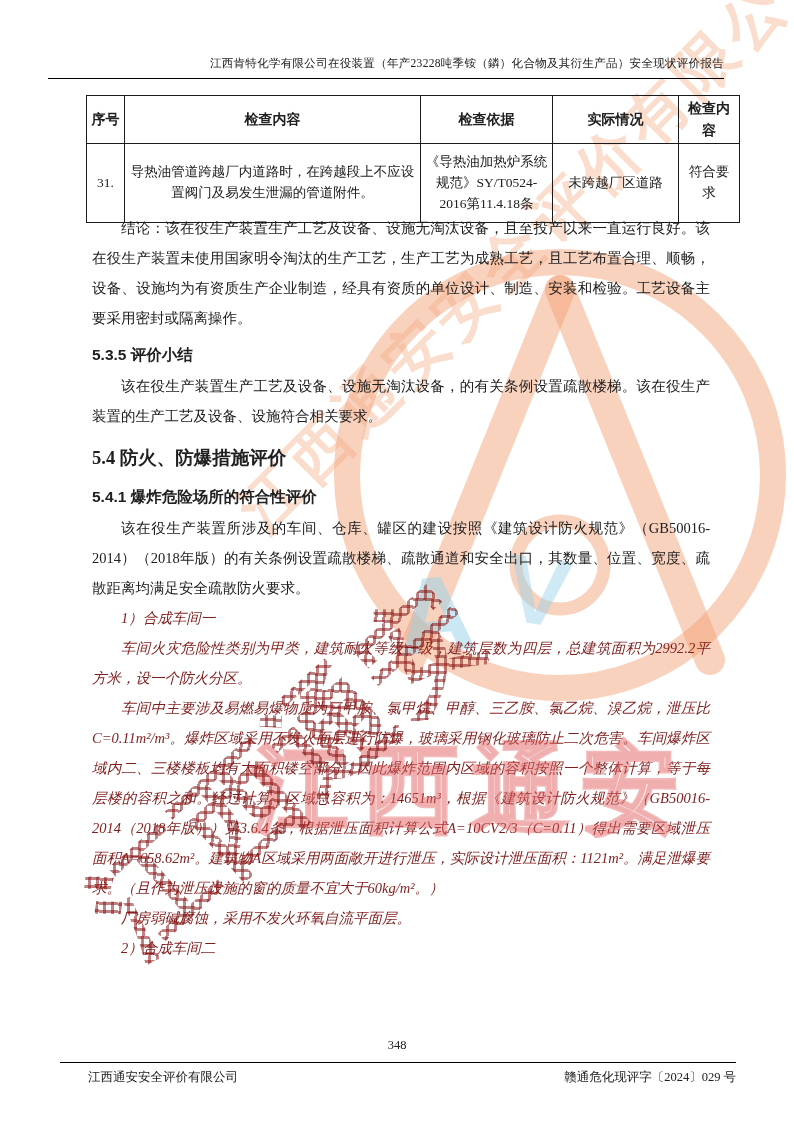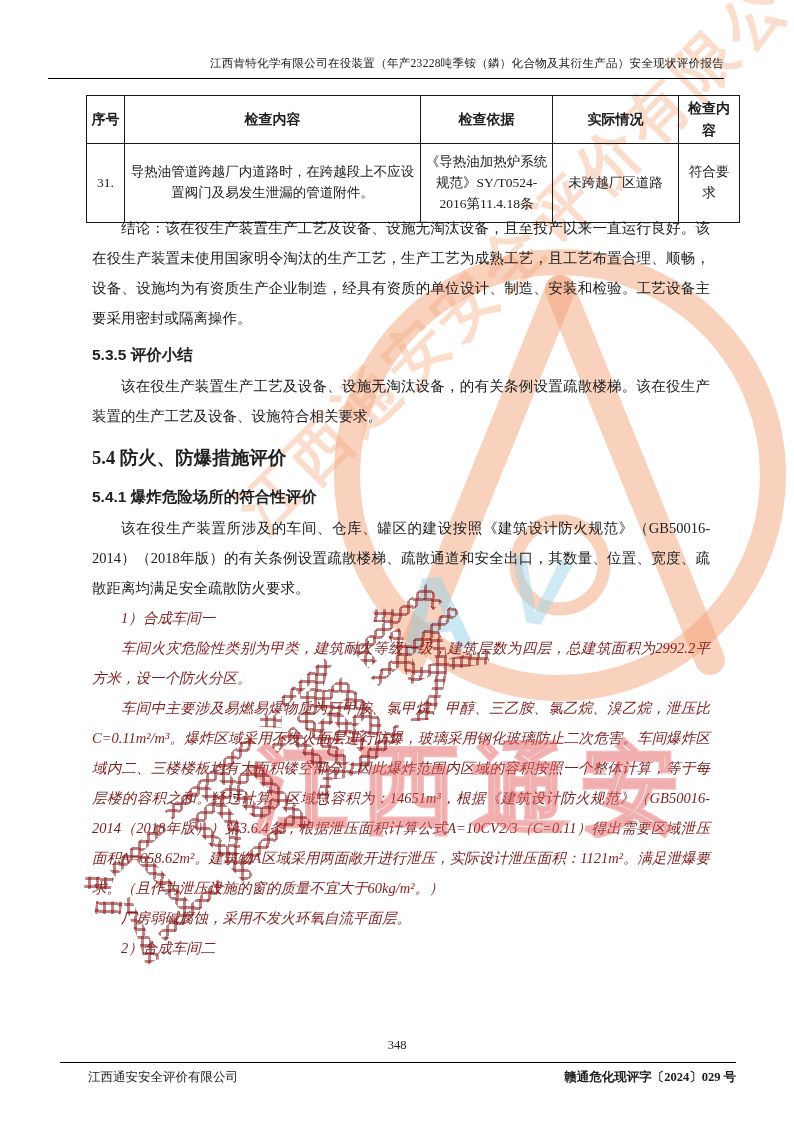--- a/index.html
+++ b/index.html
@@ -100,21 +100,21 @@
   }
   .doc-footer{
     position:absolute;top:1062px;left:60px;width:676px;
     border-top:1.6px solid #000;
   }
   .footer-row{
     display:flex;justify-content:space-between;
     padding:6px 0 0 28px;
     font-size:12.5px;
   }
-  .footer-right{font-weight:bold;margin-left:38px;}
+  .footer-right{font-weight:normal;margin-left:38px;}
 </style>
 </head>
 <body>
 
 <div class="page">
 
   <svg class="wm" style="left:320px;top:235px;" width="480" height="480" viewBox="0 0 480 480">
     <g fill="none" stroke="rgba(242,156,110,0.45)" stroke-linecap="round">
       <circle cx="240" cy="240" r="213" stroke-width="26"></circle>
       <path d="M 240 55 L 90 425" stroke-width="30"></path>

